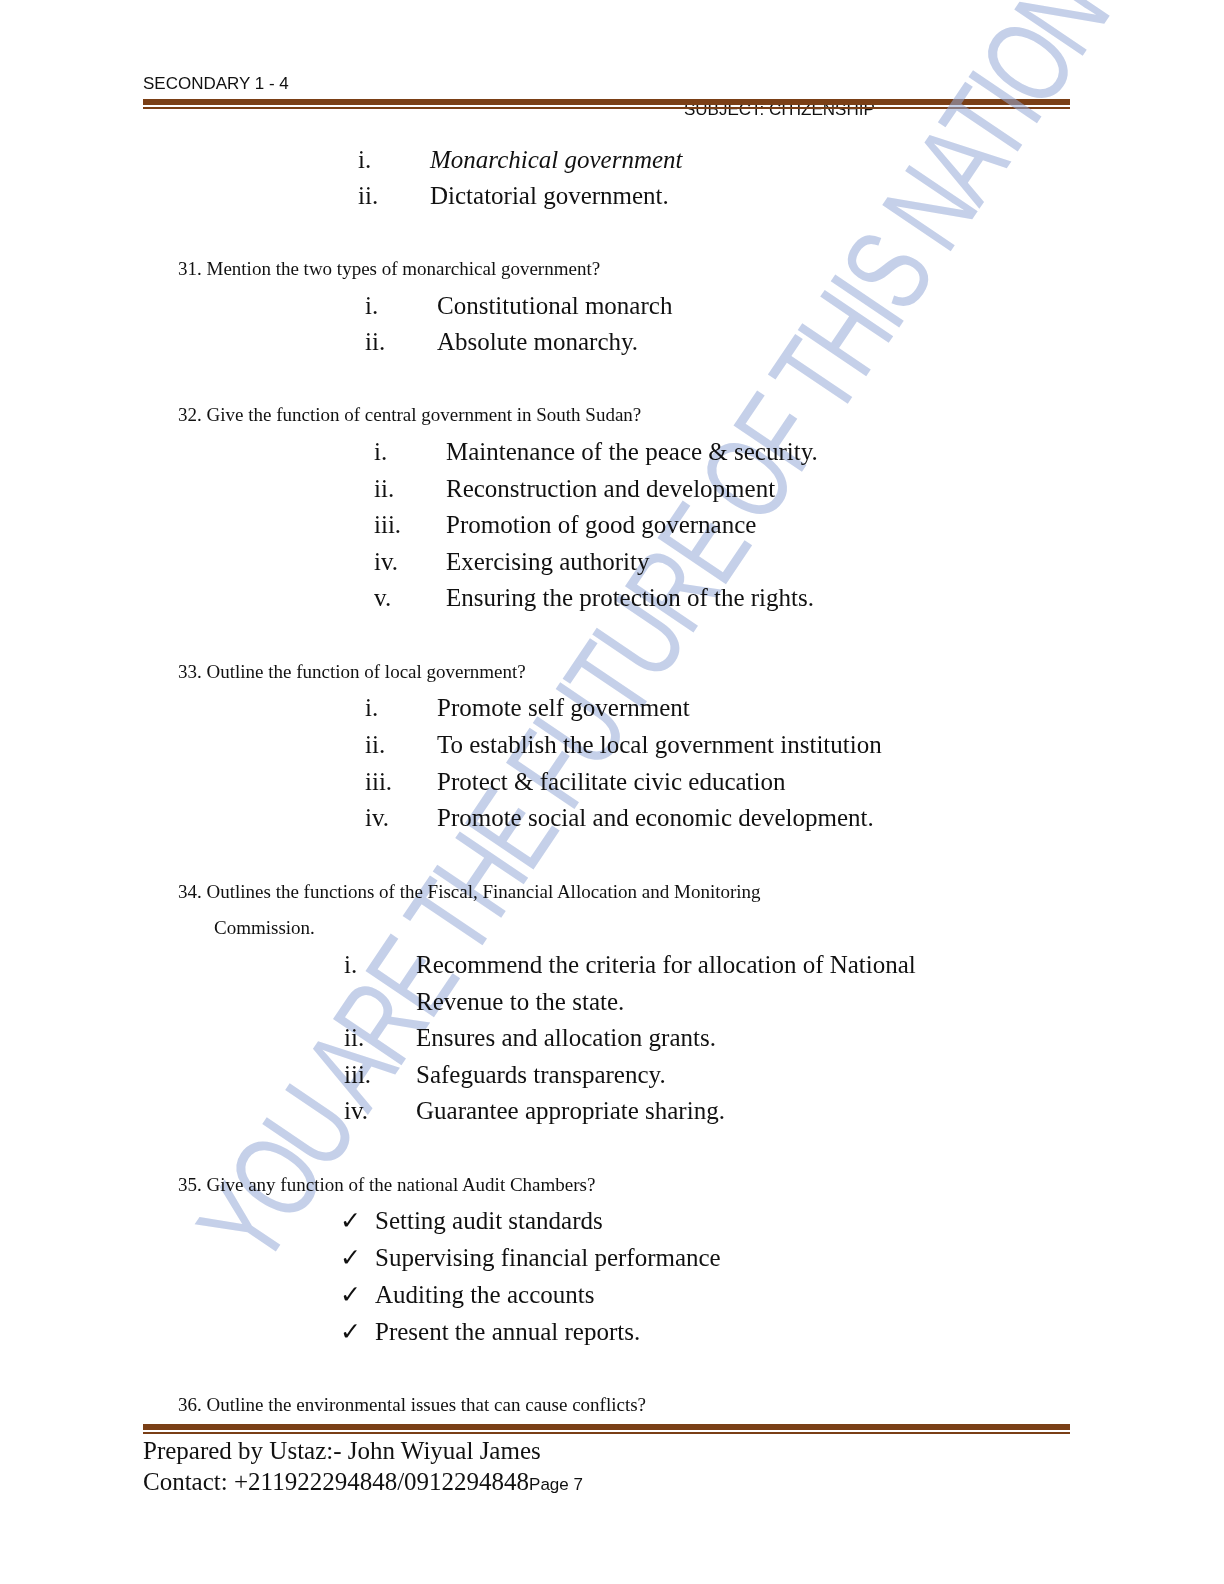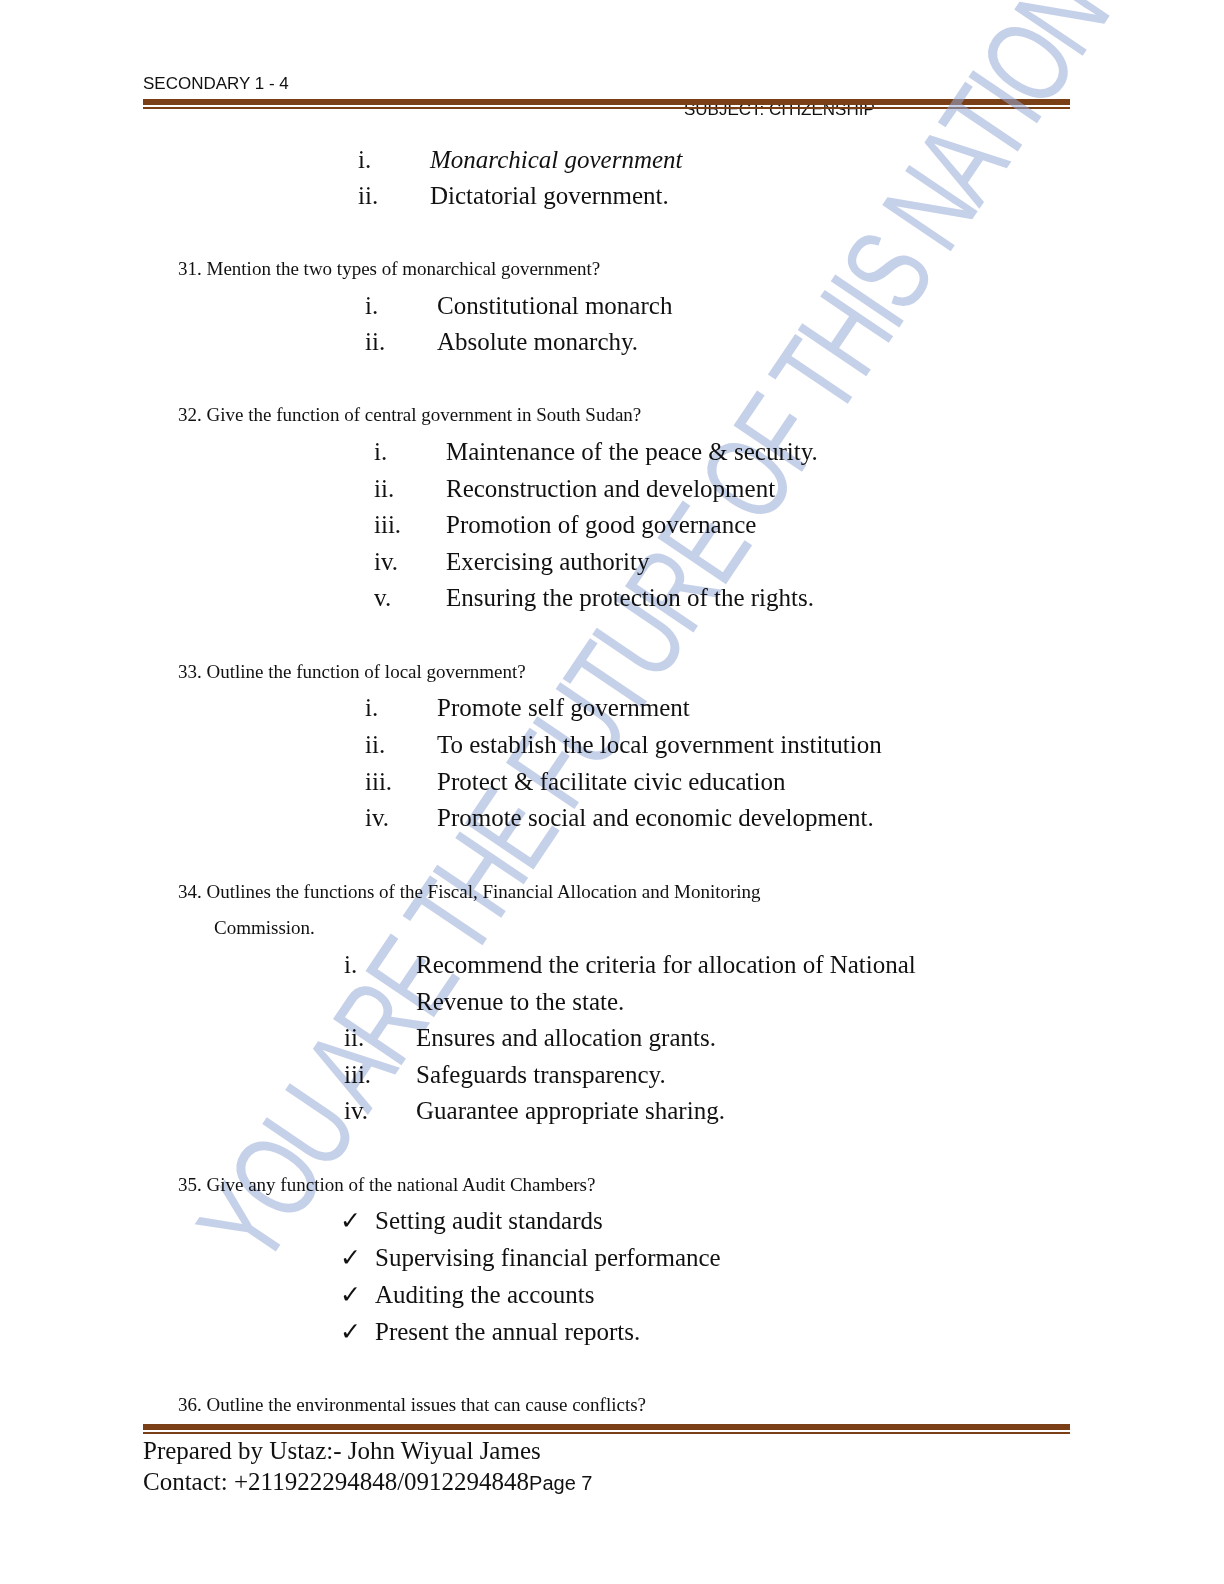--- a/index.html
+++ b/index.html
@@ -4,21 +4,21 @@
 <style>
   html,body{margin:0;padding:0;background:#fff;}
   body{width:1224px;height:1584px;position:relative;overflow:hidden;font-family:"Liberation Serif",serif;color:#111;}
   .hdr{position:absolute;top:74px;font-family:"Liberation Sans",sans-serif;font-size:17px;color:#111;}
   .rule{position:absolute;left:143px;width:927px;}
   .rule .thick{height:6px;background:#7a3f16;}
   .rule .thin{height:2px;background:#7a3f16;margin-top:2px;}
   .q{position:absolute;left:178px;font-size:19px;line-height:36px;white-space:nowrap;}
   .item{position:absolute;font-size:25px;line-height:36px;white-space:nowrap;}
   .footer{position:absolute;left:143px;font-size:25px;line-height:36px;white-space:nowrap;}
-  .pg{font-family:"Liberation Sans",sans-serif;font-size:20px;}
+  .pg{font-family:"Liberation Sans",sans-serif;font-size:17px;}
   .watermark{position:absolute;left:150px;top:760px;font-family:"Liberation Sans",sans-serif;font-size:120px;color:rgba(150,170,215,0.55);transform:rotate(-55deg);transform-origin:left top;white-space:nowrap;letter-spacing:-6px;pointer-events:none;transform:translate(20px,450px) rotate(-56deg) scaleX(0.72);}
 </style>
 </head>
 <body>
 
 <div class="hdr" style="left:143px;">SECONDARY 1 - 4</div>
 <div class="hdr" style="left:684px;margin-top:26px;">SUBJECT: CITIZENSHIP</div>
 <div class="rule" style="top:99px;">
     <div class="thick"></div>
     <div class="thin"></div>

